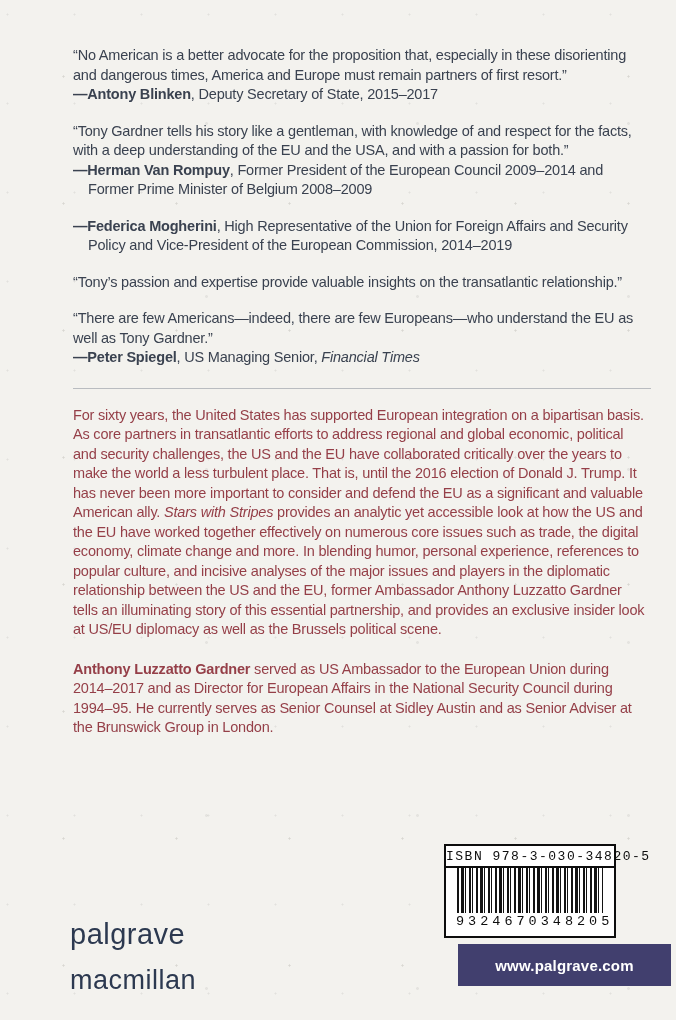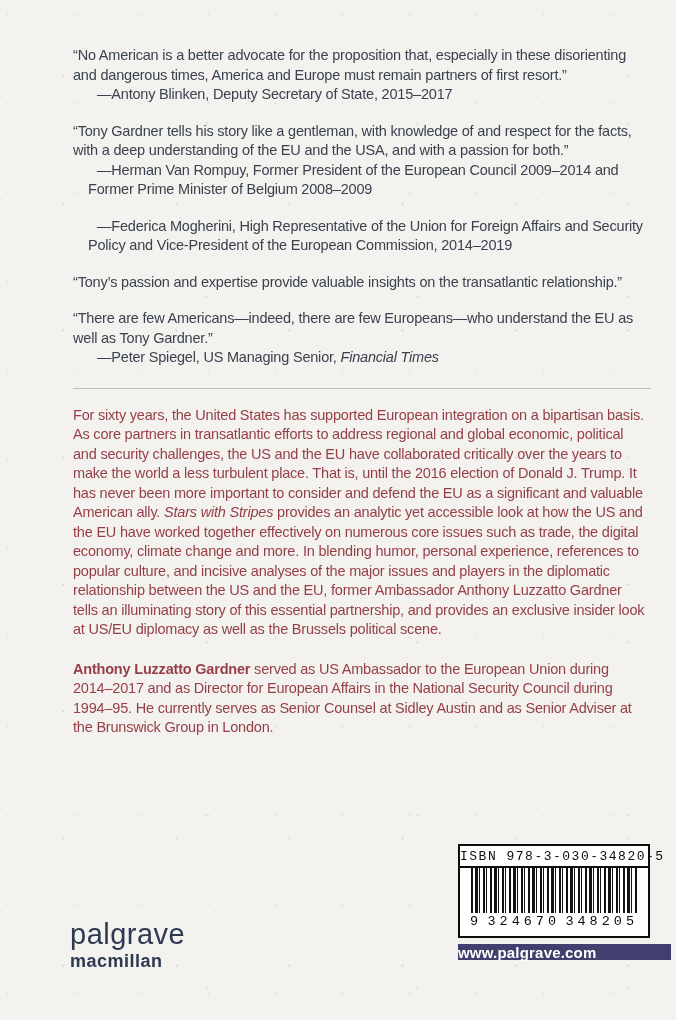--- a/index.html
+++ b/index.html
@@ -14,35 +14,35 @@
     background-position:7px 13px, 41px 59px, 101px 37px;
     font-family:"Liberation Sans", sans-serif;
     -webkit-font-smoothing:antialiased;
   }
   .content{position:absolute;left:73px;top:46px;width:577px;}
   .navy{color:#3a4250;}
   .red{color:#953f48;}
   p{margin:0;font-size:14.5px;line-height:19.5px;letter-spacing:-0.2px;}
   .quote-block{margin-bottom:17px;}
   .attr{padding-left:15px;text-indent:-15px;}
-  .attr strong{font-weight:normal;margin-left:24px;}
+  .attr strong{font-weight:bold;}
   .divider{border:none;border-top:1px solid #b9bcc0;margin:20px 0 0 0;height:0;width:578px;}
   .desc{margin-top:17px;}
   .bio{margin-top:20px;}
   .bio strong{font-weight:bold;}
   em{}
 
   
   .logo{position:absolute;left:70px;top:920px;color:#2c3950;line-height:1;}
   .logo-palgrave{font-size:29px;letter-spacing:0.5px;font-weight:400;}
-  .logo-macmillan{font-size:18px;letter-spacing:0.5px;margin-top:3px;font-weight:700;}
+  .logo-macmillan{font-size:27px;letter-spacing:0.5px;margin-top:18px;font-weight:400;}
 
   
   .isbn-box{
-    position:absolute;left:458px;top:844px;width:192px;height:94px;
+    position:absolute;left:444px;top:844px;width:172px;height:94px;
     background:#fff;border:2.5px solid #0d0d0d;box-sizing:border-box;
   }
   .isbn-label{
     font-family:"Liberation Mono", monospace;font-size:13px;letter-spacing:1.5px;
     color:#0d0d0d;text-align:center;padding:3px 0 2px 0;
     border-bottom:2.5px solid #0d0d0d;white-space:nowrap;
   }
   .bars{
     height:45px;margin:0 11px;
     background:repeating-linear-gradient(90deg,
@@ -52,22 +52,22 @@
   }
   .digits{
     display:flex;justify-content:space-between;align-items:center;
     font-family:"Liberation Mono", monospace;font-size:13.5px;color:#0d0d0d;
     padding:1px 10px 0 10px;
   }
   .digits span{letter-spacing:4px;}
 
   
   .web-bar{
-    position:absolute;left:458px;top:944px;width:213px;height:16px;
-    background:#413f6e;color:#fff;display:flex;align-items:center;
+    position:absolute;left:458px;top:944px;width:213px;height:42px;
+    background:#413f6e;color:#fff;display:flex;align-items:center;justify-content:center;
     font-size:15px;font-weight:bold;letter-spacing:0.2px;
   }
 </style>
 </head>
 <body>
 
 <div class="content">
 
   <section class="quote-block">
     <p class="quote navy">“No American is a better advocate for the proposition that, especially in these disorienting and dangerous times, America and Europe must remain partners of first resort.”</p>

